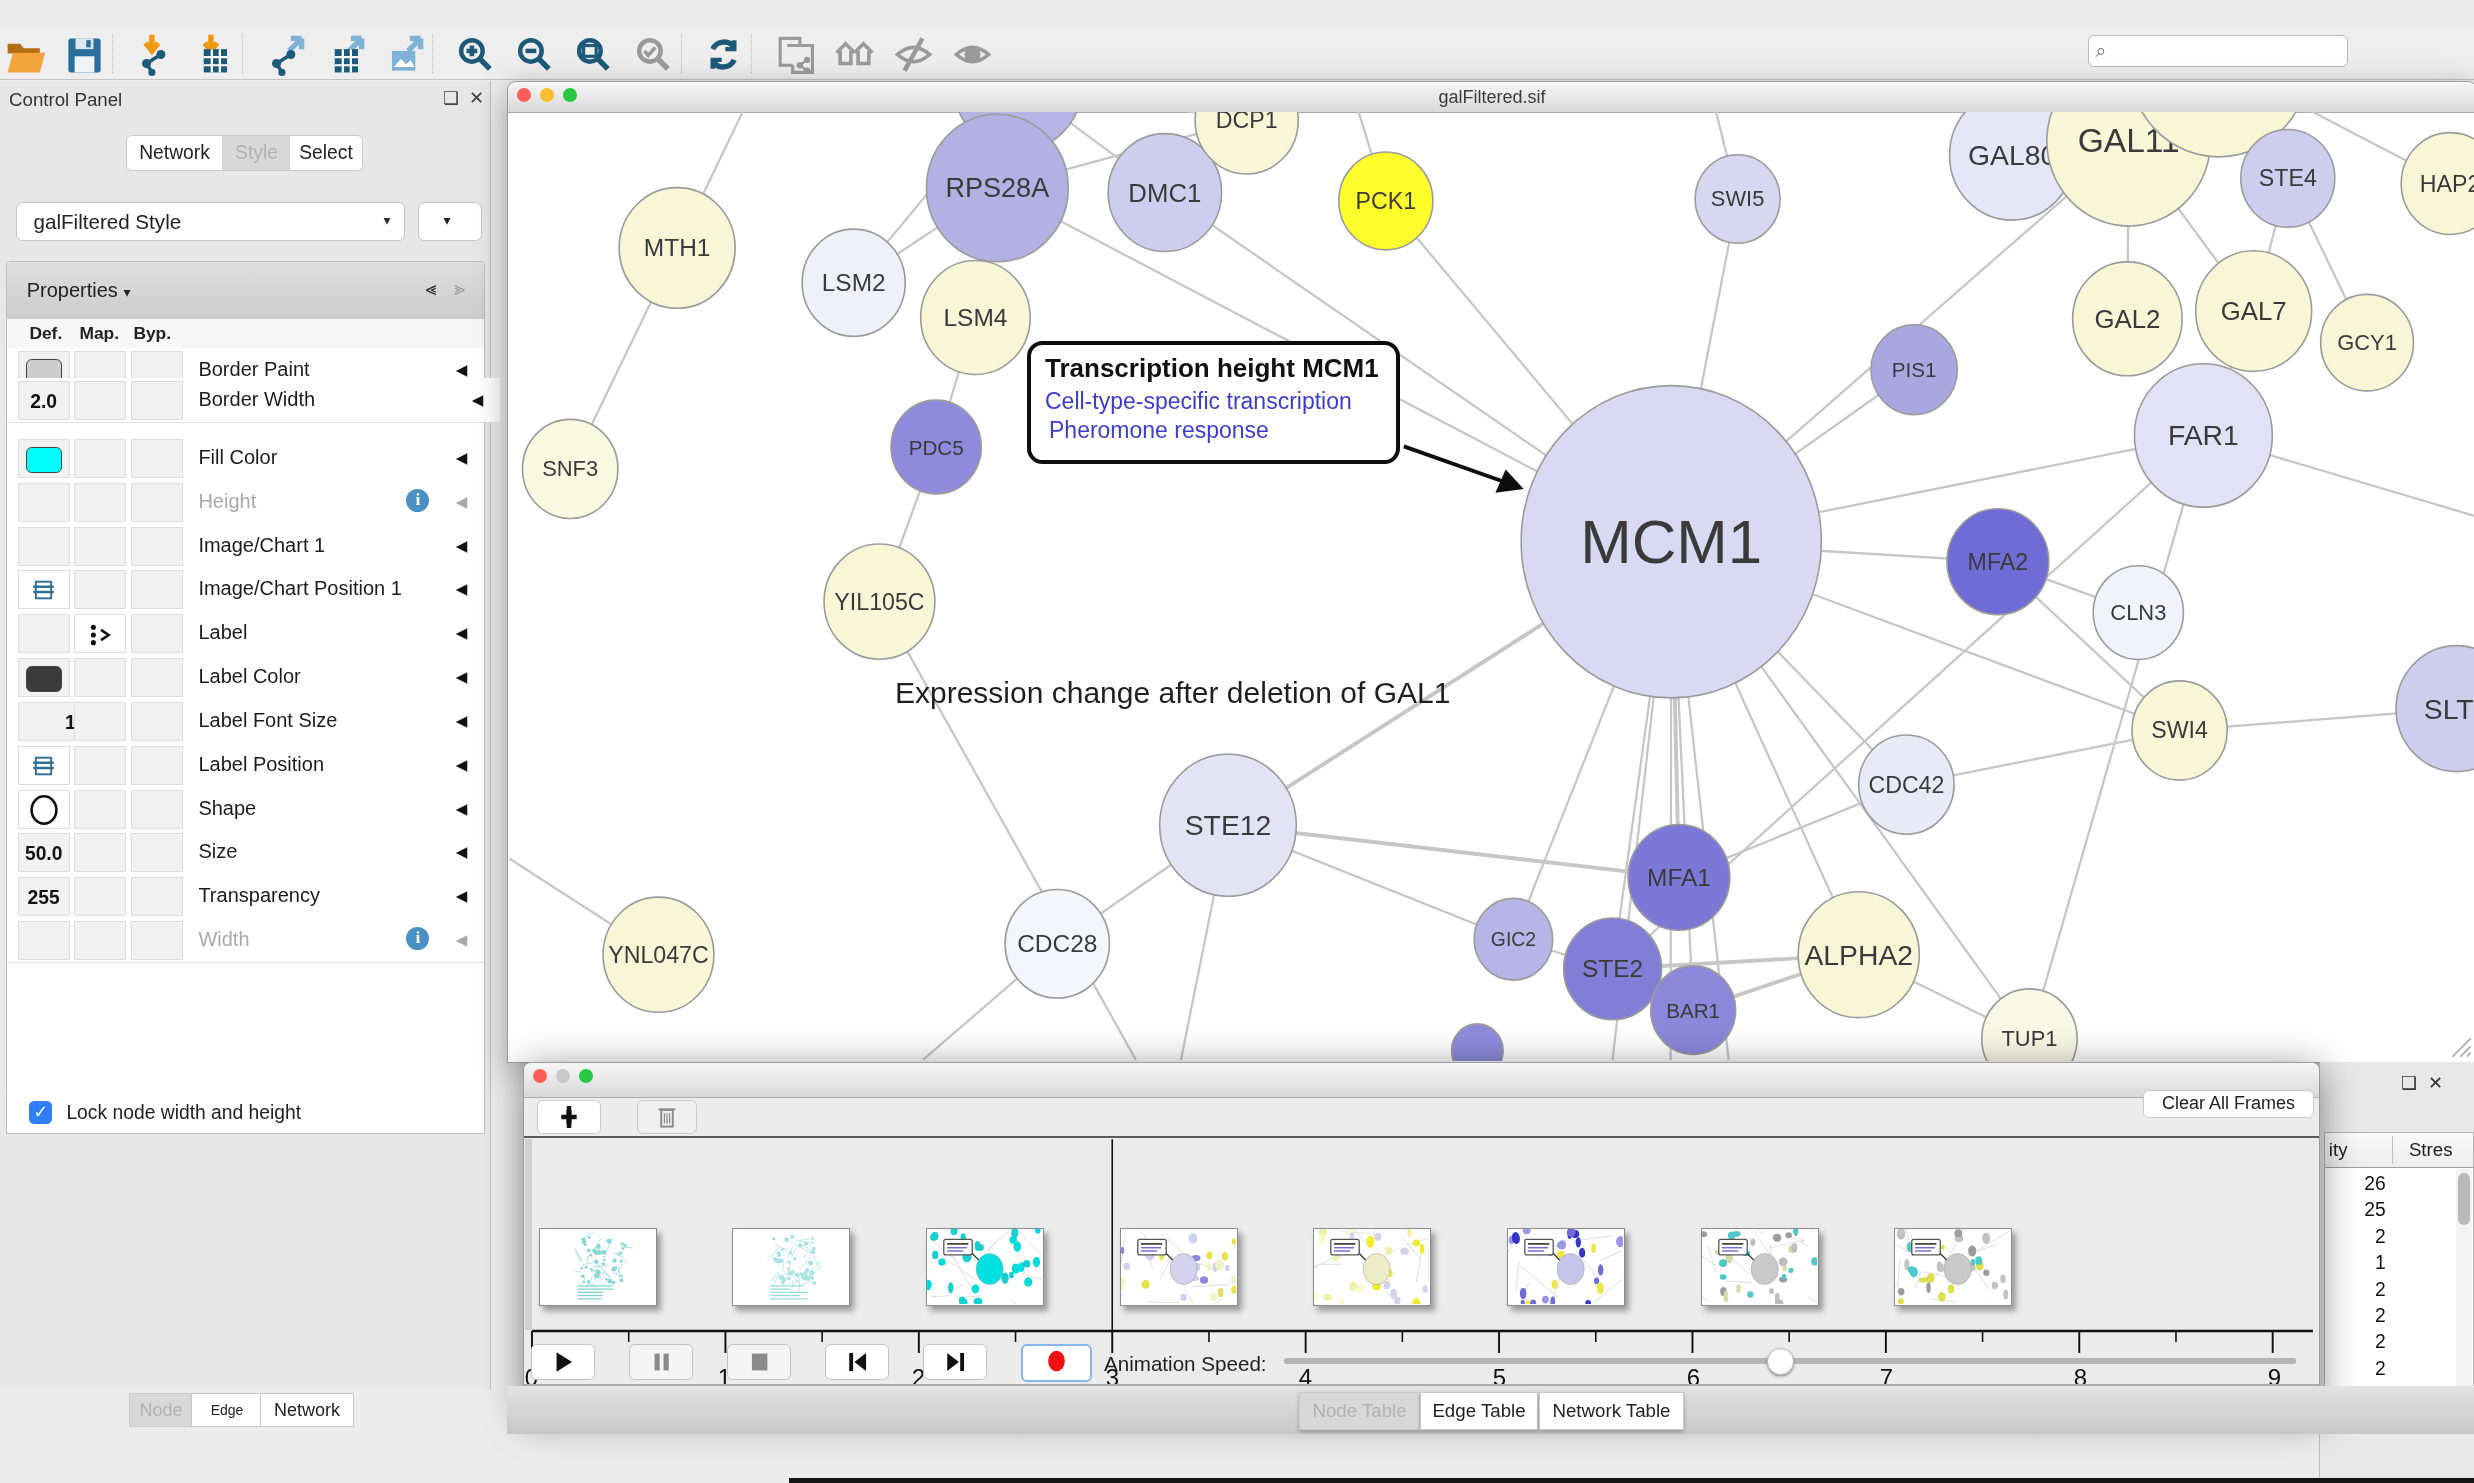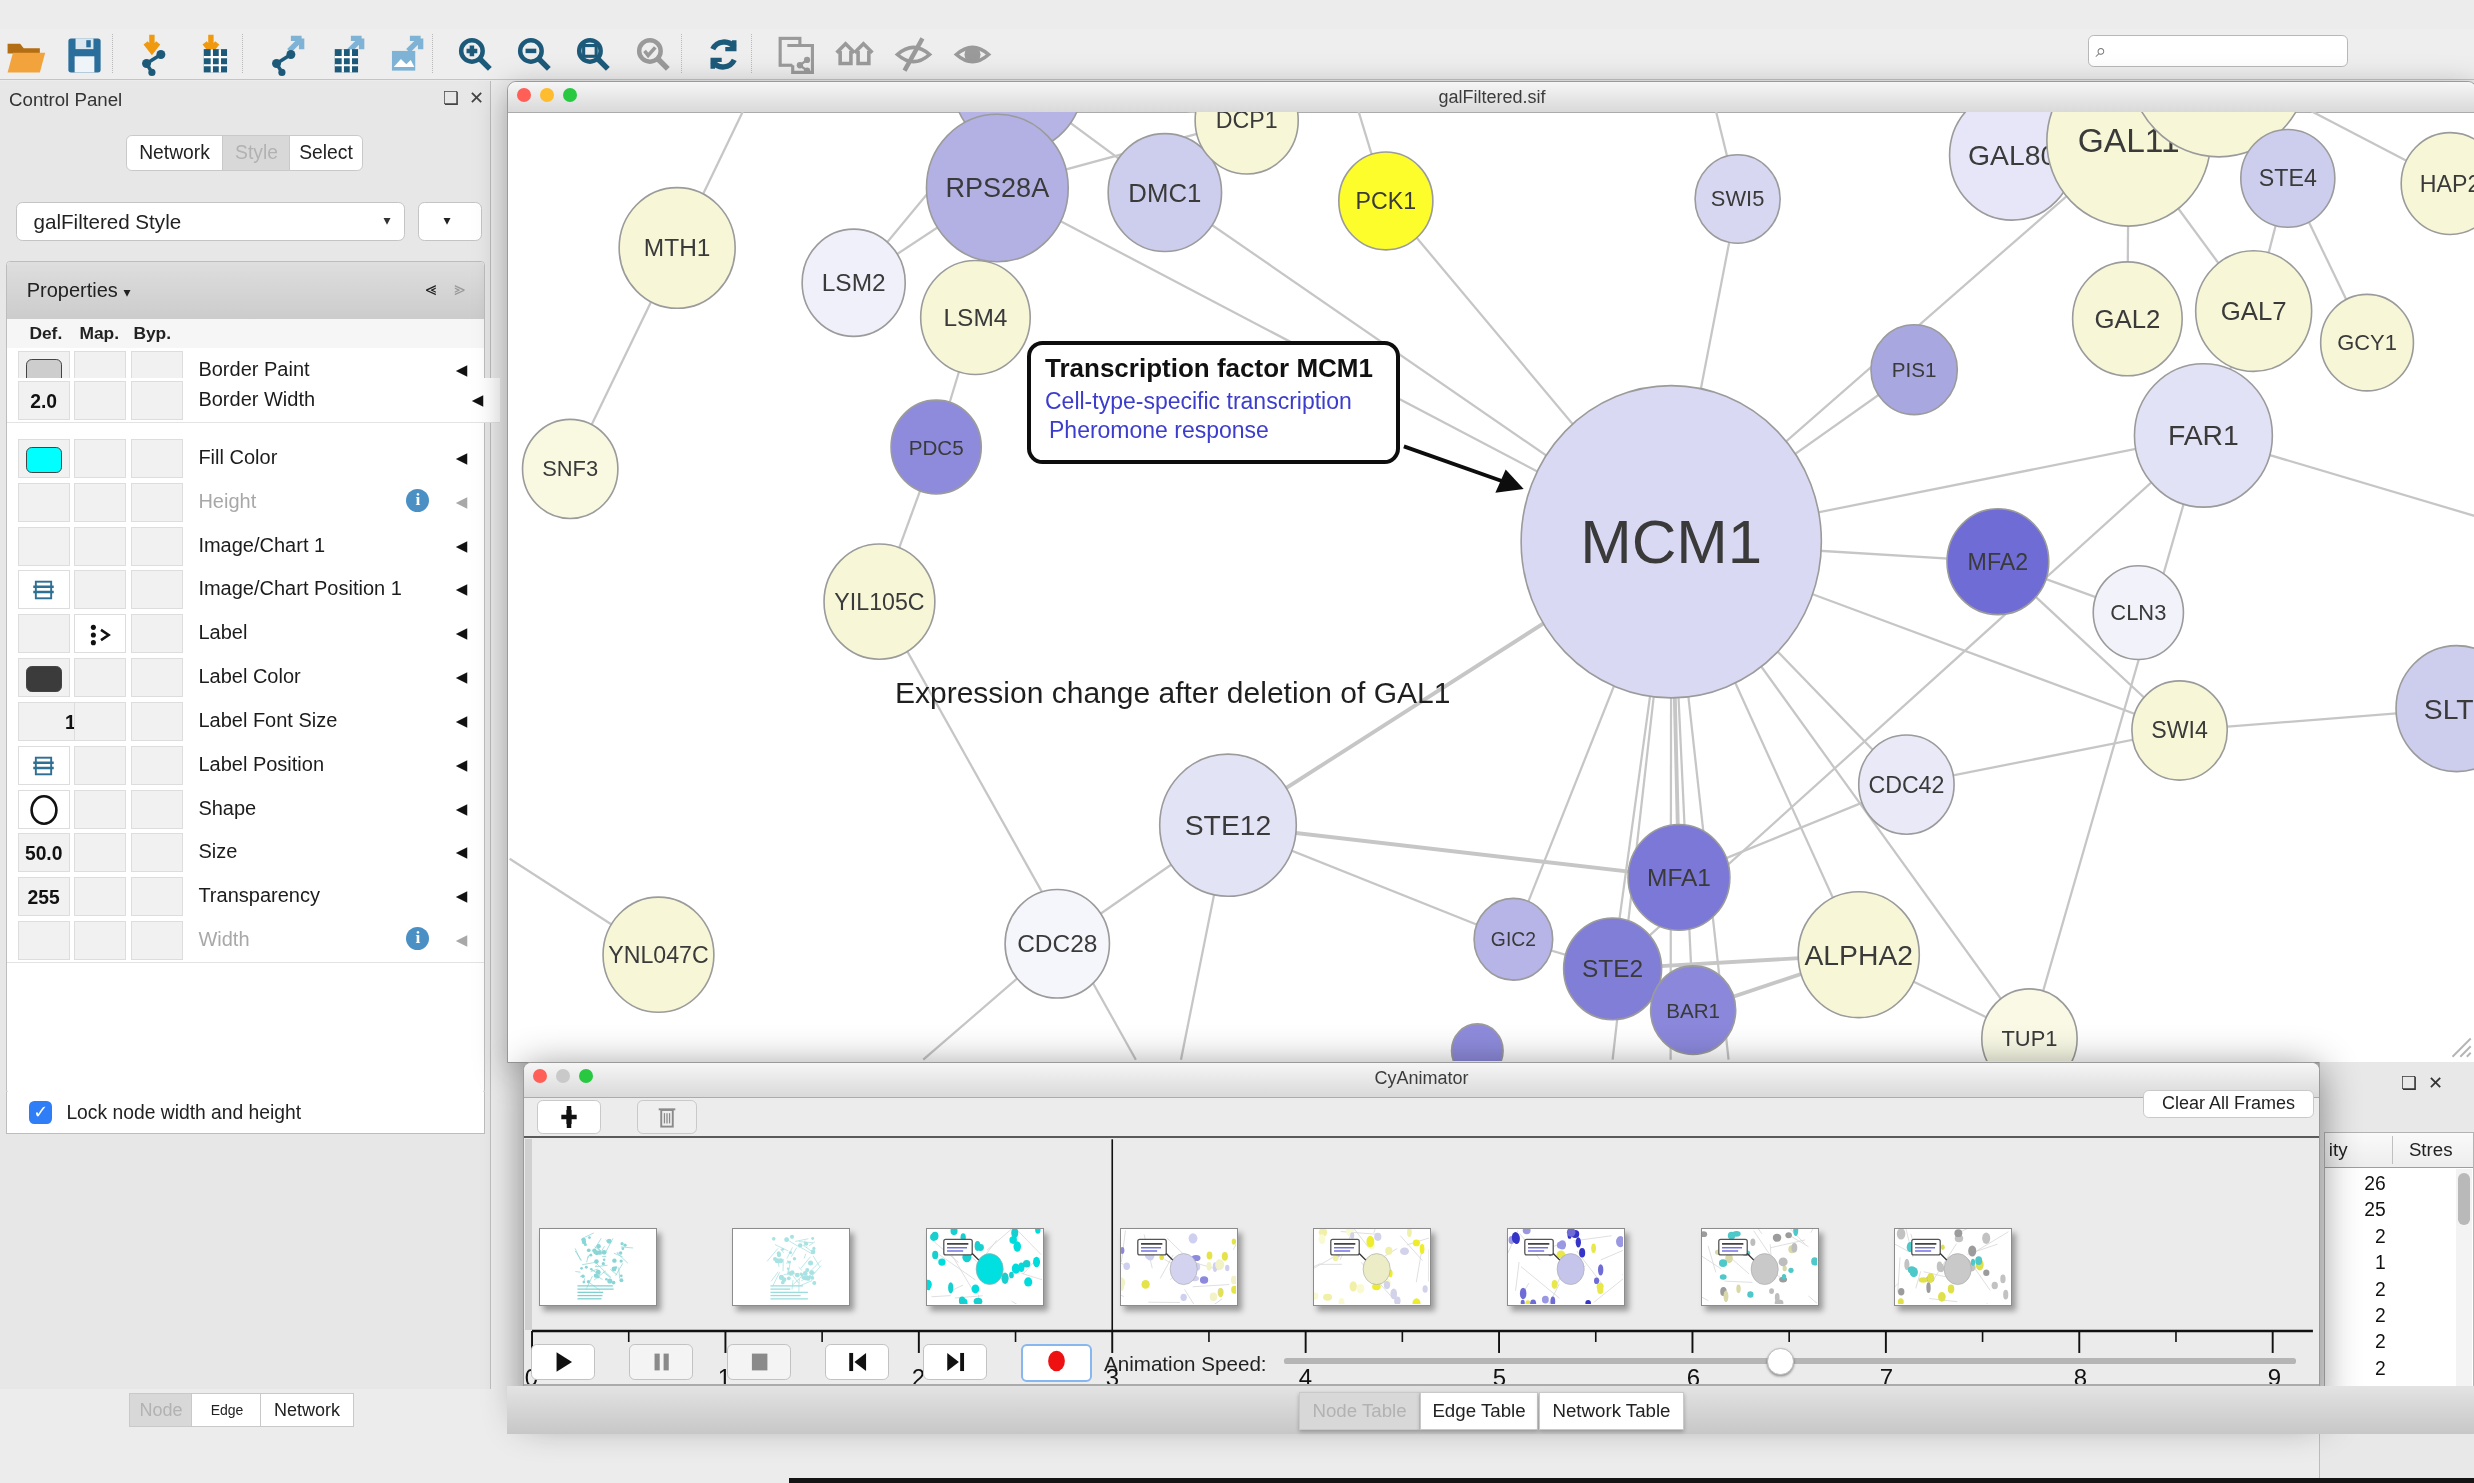--- a/index.html
+++ b/index.html
@@ -501,21 +501,21 @@
           <ellipse cx="3147" cy="1609" rx="74" ry="76.96000000000001" fill="#f9f9e6" stroke="#9b9b9b" stroke-width="2.5"></ellipse>
           <text x="3147" y="1609" text-anchor="middle" dominant-baseline="central" font-size="34" fill="#3a3a3a">TUP1</text>
           <ellipse cx="2290" cy="1628" rx="40" ry="41.6" fill="#8e8bdc" stroke="#9b9b9b" stroke-width="2.5"></ellipse>
         </g>
         <g>
           <line x1="2176" y1="690" x2="2340" y2="748" stroke="#0d0d0d" stroke-width="6"></line>
           <polygon points="2362,756 2318,762 2334,726" fill="#0d0d0d"></polygon>
         </g>
       </svg>
     <div class="abs annbox">
-      <div class="h">Transcription factor MCM1</div>
+      <div class="h">Transcription height MCM1</div>
       <div class="l1">Cell-type-specific transcription</div>
       <div class="l2">Pheromone response</div>
     </div>
     <div class="abs netcaption">Expression change after deletion of GAL1</div>
     <svg class="abs" style="right:3.9px;bottom:3.9px;" width="26" height="26" viewBox="0 0 40 40">
       <path d="M38 10 L10 38 M38 22 L22 38 M38 32 L32 38" stroke="#b5b5b5" stroke-width="3" fill="none"></path>
     </svg>
   </div>
 
   <div class="abs results">
@@ -542,21 +542,20 @@
         <div class="abs" style="left:1.9px;top:3.9px;width:11.6px;height:52px;background:#b9b9b9;border-radius:5.8px;"></div>
       </div>
     </div>
   </div>
 
   <div class="abs cywin">
     <div class="abs wtitle">
       <div class="abs tl" style="left:9px;width:14px;height:14px;background:#ff5f57;"></div>
       <div class="abs tl" style="left:32px;width:14px;height:14px;background:#c9c9c9;"></div>
       <div class="abs tl" style="left:55px;width:14px;height:14px;background:#28c840;"></div>
-      <div class="t">CyAnimator</div>
     </div>
     <div class="abs cybtn" style="left:13px;top:37px;width:62px;height:32px;">
       <svg width="62" height="32" viewBox="0 0 96 50">
           <path d="M48 8 V42 M36 25 H60" stroke="#111" stroke-width="7"></path>
           <rect x="44" y="14" width="8" height="22" fill="#111"></rect>
         </svg>
     </div>
     <div class="abs cybtn" style="left:113px;top:37px;width:58px;height:32px;background:#efefef;">
       <svg width="58" height="32" viewBox="0 0 90 50">
         <rect x="36" y="14" width="18" height="26" fill="none" stroke="#8a8a8a" stroke-width="3"></rect>

